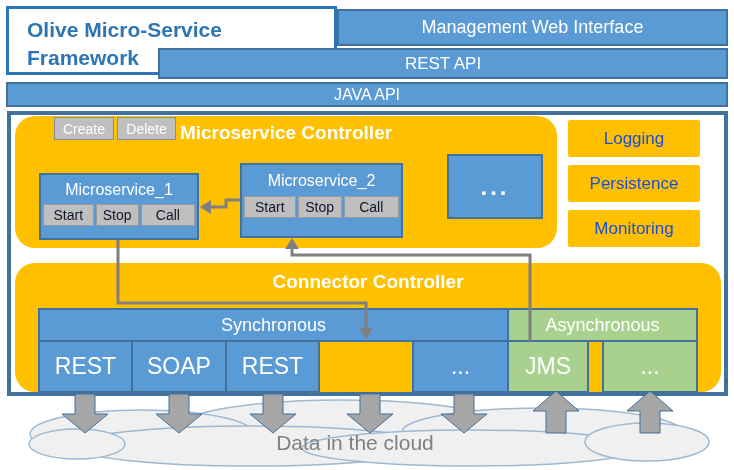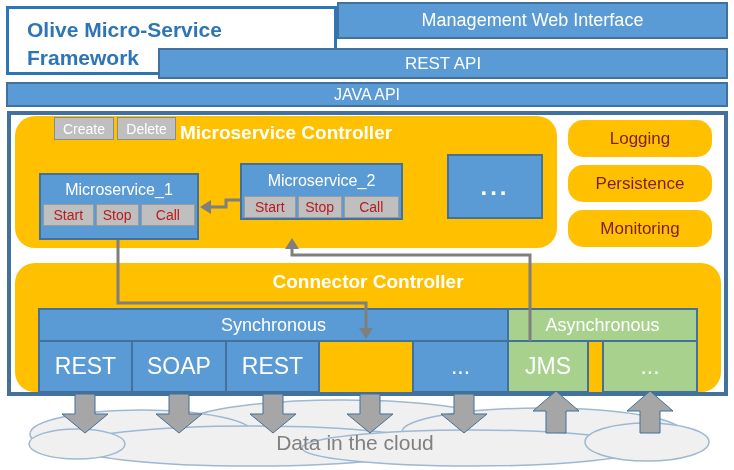--- a/index.html
+++ b/index.html
@@ -7,21 +7,21 @@
   #page { position:relative; width:734px; height:470px; background:#ffffff; overflow:hidden; }
 
   
   .brand-box { position:absolute; left:6px; top:6px; width:331px; height:69px;
     background:#ffffff; border:3px solid #2E75B6; padding:7px 0 0 18px; }
   .brand-line { font-size:21px; font-weight:bold; color:#2E75B6; line-height:28px; }
 
   
   .bar { position:absolute; background:#5B9BD5; border:2px solid #41719C; color:#ffffff;
     display:flex; align-items:center; justify-content:center; }
-  .bar-management { left:337px; top:2px;  width:391px; height:37px; font-size:18px; }
+  .bar-management { left:337px; top:9px;  width:391px; height:37px; font-size:18px; }
   .bar-rest       { left:158px; top:48px; width:570px; height:31px; font-size:17px; }
   .bar-java       { left:6px;   top:82px; width:722px; height:25px; font-size:16px; }
 
   
   .main-container { position:absolute; left:7px; top:111px; width:721px; height:285px;
     background:#ffffff; border:4px solid #41719C; }
 
   
   .panel { position:absolute; background:#FFC000; border-radius:20px; }
   .panel-msc { left:15px; top:116px; width:542px; height:132px; }
@@ -33,37 +33,37 @@
   
   .gray-btn { position:absolute; background:#BFBFBF; border:1px solid #8C8C8C; color:#ffffff;
     font-size:14px; display:flex; align-items:center; justify-content:center;margin-left:29px; }
   .btn-create { left:25px; top:117px; width:60px; height:23px; }
   .btn-delete { left:88px; top:117px; width:59px; height:23px; }
 
   
   .svc-box { position:absolute; background:#5B9BD5; border:2px solid #41719C;
     display:flex; flex-direction:column; }
   .svc-1 { left:39px;  top:173px; width:160px; height:67px; }
-  .svc-2 { left:240px; top:163px; width:163px; height:57px; }
+  .svc-2 { left:240px; top:163px; width:163px; height:75px; }
   .svc-name { color:#ffffff; font-size:16px; text-align:center; display:flex;
     align-items:center; justify-content:center; }
   .svc-1 .svc-name { height:29px; } .svc-2 .svc-name { height:31px; }
   .svc-buttons { display:flex; gap:2px; padding:0 2px; height:22px; }
-  .svc-btn { background:#BFBFBF; border:1px solid #9A9A9A; color:#b91c1c; font-size:14px;
+  .svc-btn { background:#BFBFBF; border:1px solid #9A9A9A; color:#0f172a; font-size:14px;
     display:flex; align-items:center; justify-content:center; }
   .svc-btn.b1 { flex:52; } .svc-btn.b2 { flex:44; } .svc-btn.b3 { flex:56; }
   .svc-strip { flex:1; background:#5B9BD5; }
 
   .more-box { position:absolute; left:447px; top:154px; width:96px; height:65px;
     background:#5B9BD5; border:2px solid #41719C; color:#ffffff; font-size:24px; font-weight:bold;
     letter-spacing:3px; display:flex; align-items:center; justify-content:center; }
 
   
-  .side-module { position:absolute; left:568px; width:144px; height:37px; background:#FFC000;
-    border-radius:15px; color:#7f1d1d; font-size:17px; display:flex; align-items:center; justify-content:center; }
+  .side-module { position:absolute; left:568px; width:132px; height:37px; background:#FFC000;
+    border-radius:2px; color:#1d4ed8; font-size:17px; display:flex; align-items:center; justify-content:center; }
   .mod-0 { top:120px; } .mod-1 { top:165px; } .mod-2 { top:210px; }
 
   
   .cc-cell { position:absolute; border:2px solid #41719C; color:#ffffff;
     display:flex; align-items:center; justify-content:center; }
   .cc-header { top:308px; height:34px; font-size:18px; }
   .cc-conn   { top:340px; height:53px; font-size:23px; }
   .cell-blue  { background:#5B9BD5; }
   .cell-green { background:#A9D18E; }
   .hdr-sync  { left:38px;  width:471px; }

